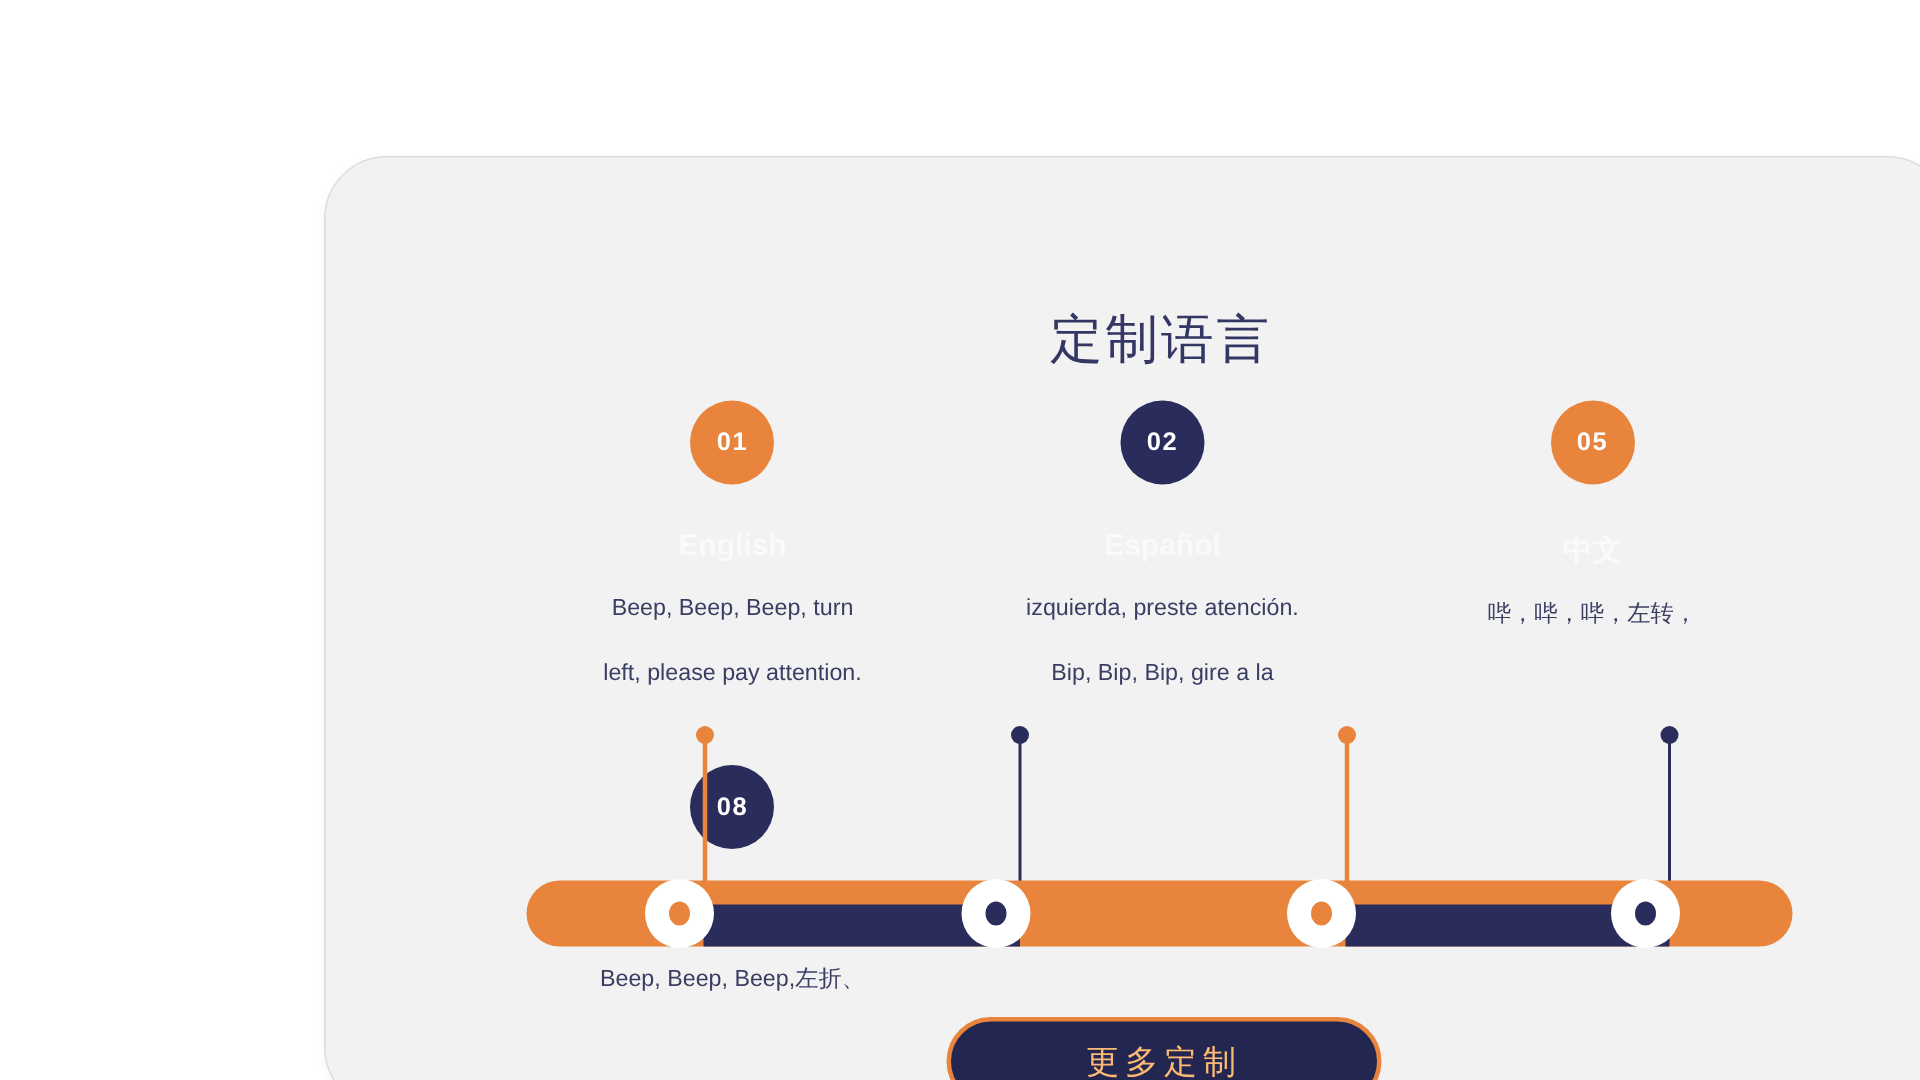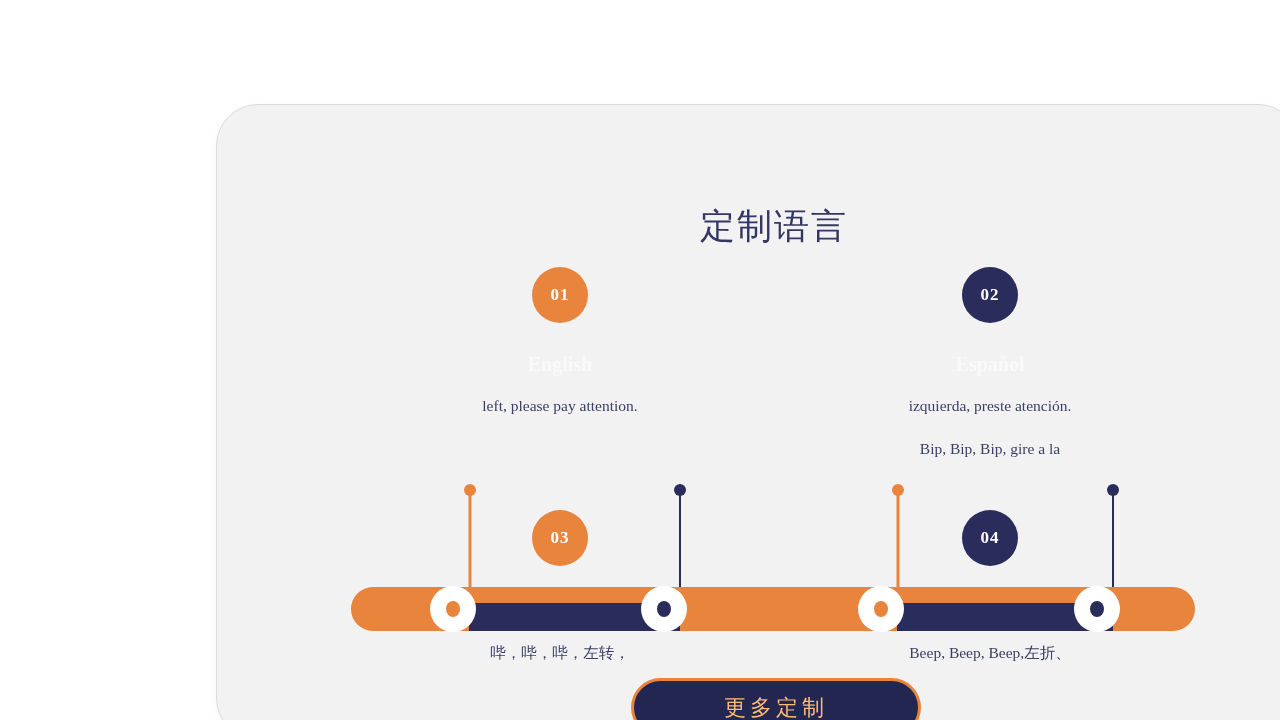--- a/index.html
+++ b/index.html
@@ -12,21 +12,21 @@
   .stage{position:relative;width:1280px;height:720px;background:var(--page-bg);}
   .card{
     position:absolute;left:152px;top:40px;width:1084px;height:636px;
     background:var(--card-bg);border:1px solid #dcdcde;border-radius:42px;
     box-shadow:0 2px 8px rgba(0,0,0,0.04);
   }
   .title{
     position:absolute;top:82px;left:0;width:100%;text-align:center;
     font-size:35px;font-weight:500;letter-spacing:2px;color:var(--title-navy);
   }
-  .steps{position:absolute;left:112px;top:130px;width:860px;display:grid;grid-template-columns:repeat(2,1fr);font-family:Liberation Serif, serif;}
+  .steps{position:absolute;left:112px;top:130px;width:860px;display:grid;grid-template-columns:repeat(3,1fr);}
   .step{text-align:center;}
   .num-circle{
     width:56px;height:56px;border-radius:50%;margin:0 auto;
     display:flex;align-items:center;justify-content:center;
     color:#fff;font-size:17px;font-weight:bold;letter-spacing:1px;
   }
   .accent-orange{background:var(--orange);}
   .accent-navy{background:var(--navy);}
   .lang{margin-top:30px;font-size:20px;font-weight:bold;color:var(--label-faint);}
   .desc{margin-top:9px;font-size:15.5px;line-height:27px;color:var(--text-body);}
@@ -67,45 +67,46 @@
 
     <h1 class="title">定制语言</h1>
 
     <div class="steps">
       <div class="step">
         <div class="num-circle accent-orange">
           <span>01</span>
         </div>
         <div class="lang">English</div>
         <div class="desc">
+          <span>Beep, Beep, Beep, turn</span>
           <span>left, please pay attention.</span>
         </div>
       </div>
       <div class="step">
         <div class="num-circle accent-navy">
           <span>02</span>
         </div>
         <div class="lang">Español</div>
         <div class="desc">
           <span>izquierda, preste atención.</span>
           <span>Bip, Bip, Bip, gire a la</span>
         </div>
       </div>
       <div class="step">
         <div class="num-circle accent-orange">
-          <span>03</span>
+          <span>05</span>
         </div>
         <div class="lang">中文</div>
         <div class="desc">
           <span>哔，哔，哔，左转，</span>
         </div>
       </div>
       <div class="step">
         <div class="num-circle accent-navy">
-          <span>04</span>
+          <span>08</span>
         </div>
         <div class="lang">日本語</div>
         <div class="desc">
           <span>Beep, Beep, Beep,左折、</span>
         </div>
       </div>
     </div>
 
     <div class="connector orange c1">
       <span class="cdot"></span>

